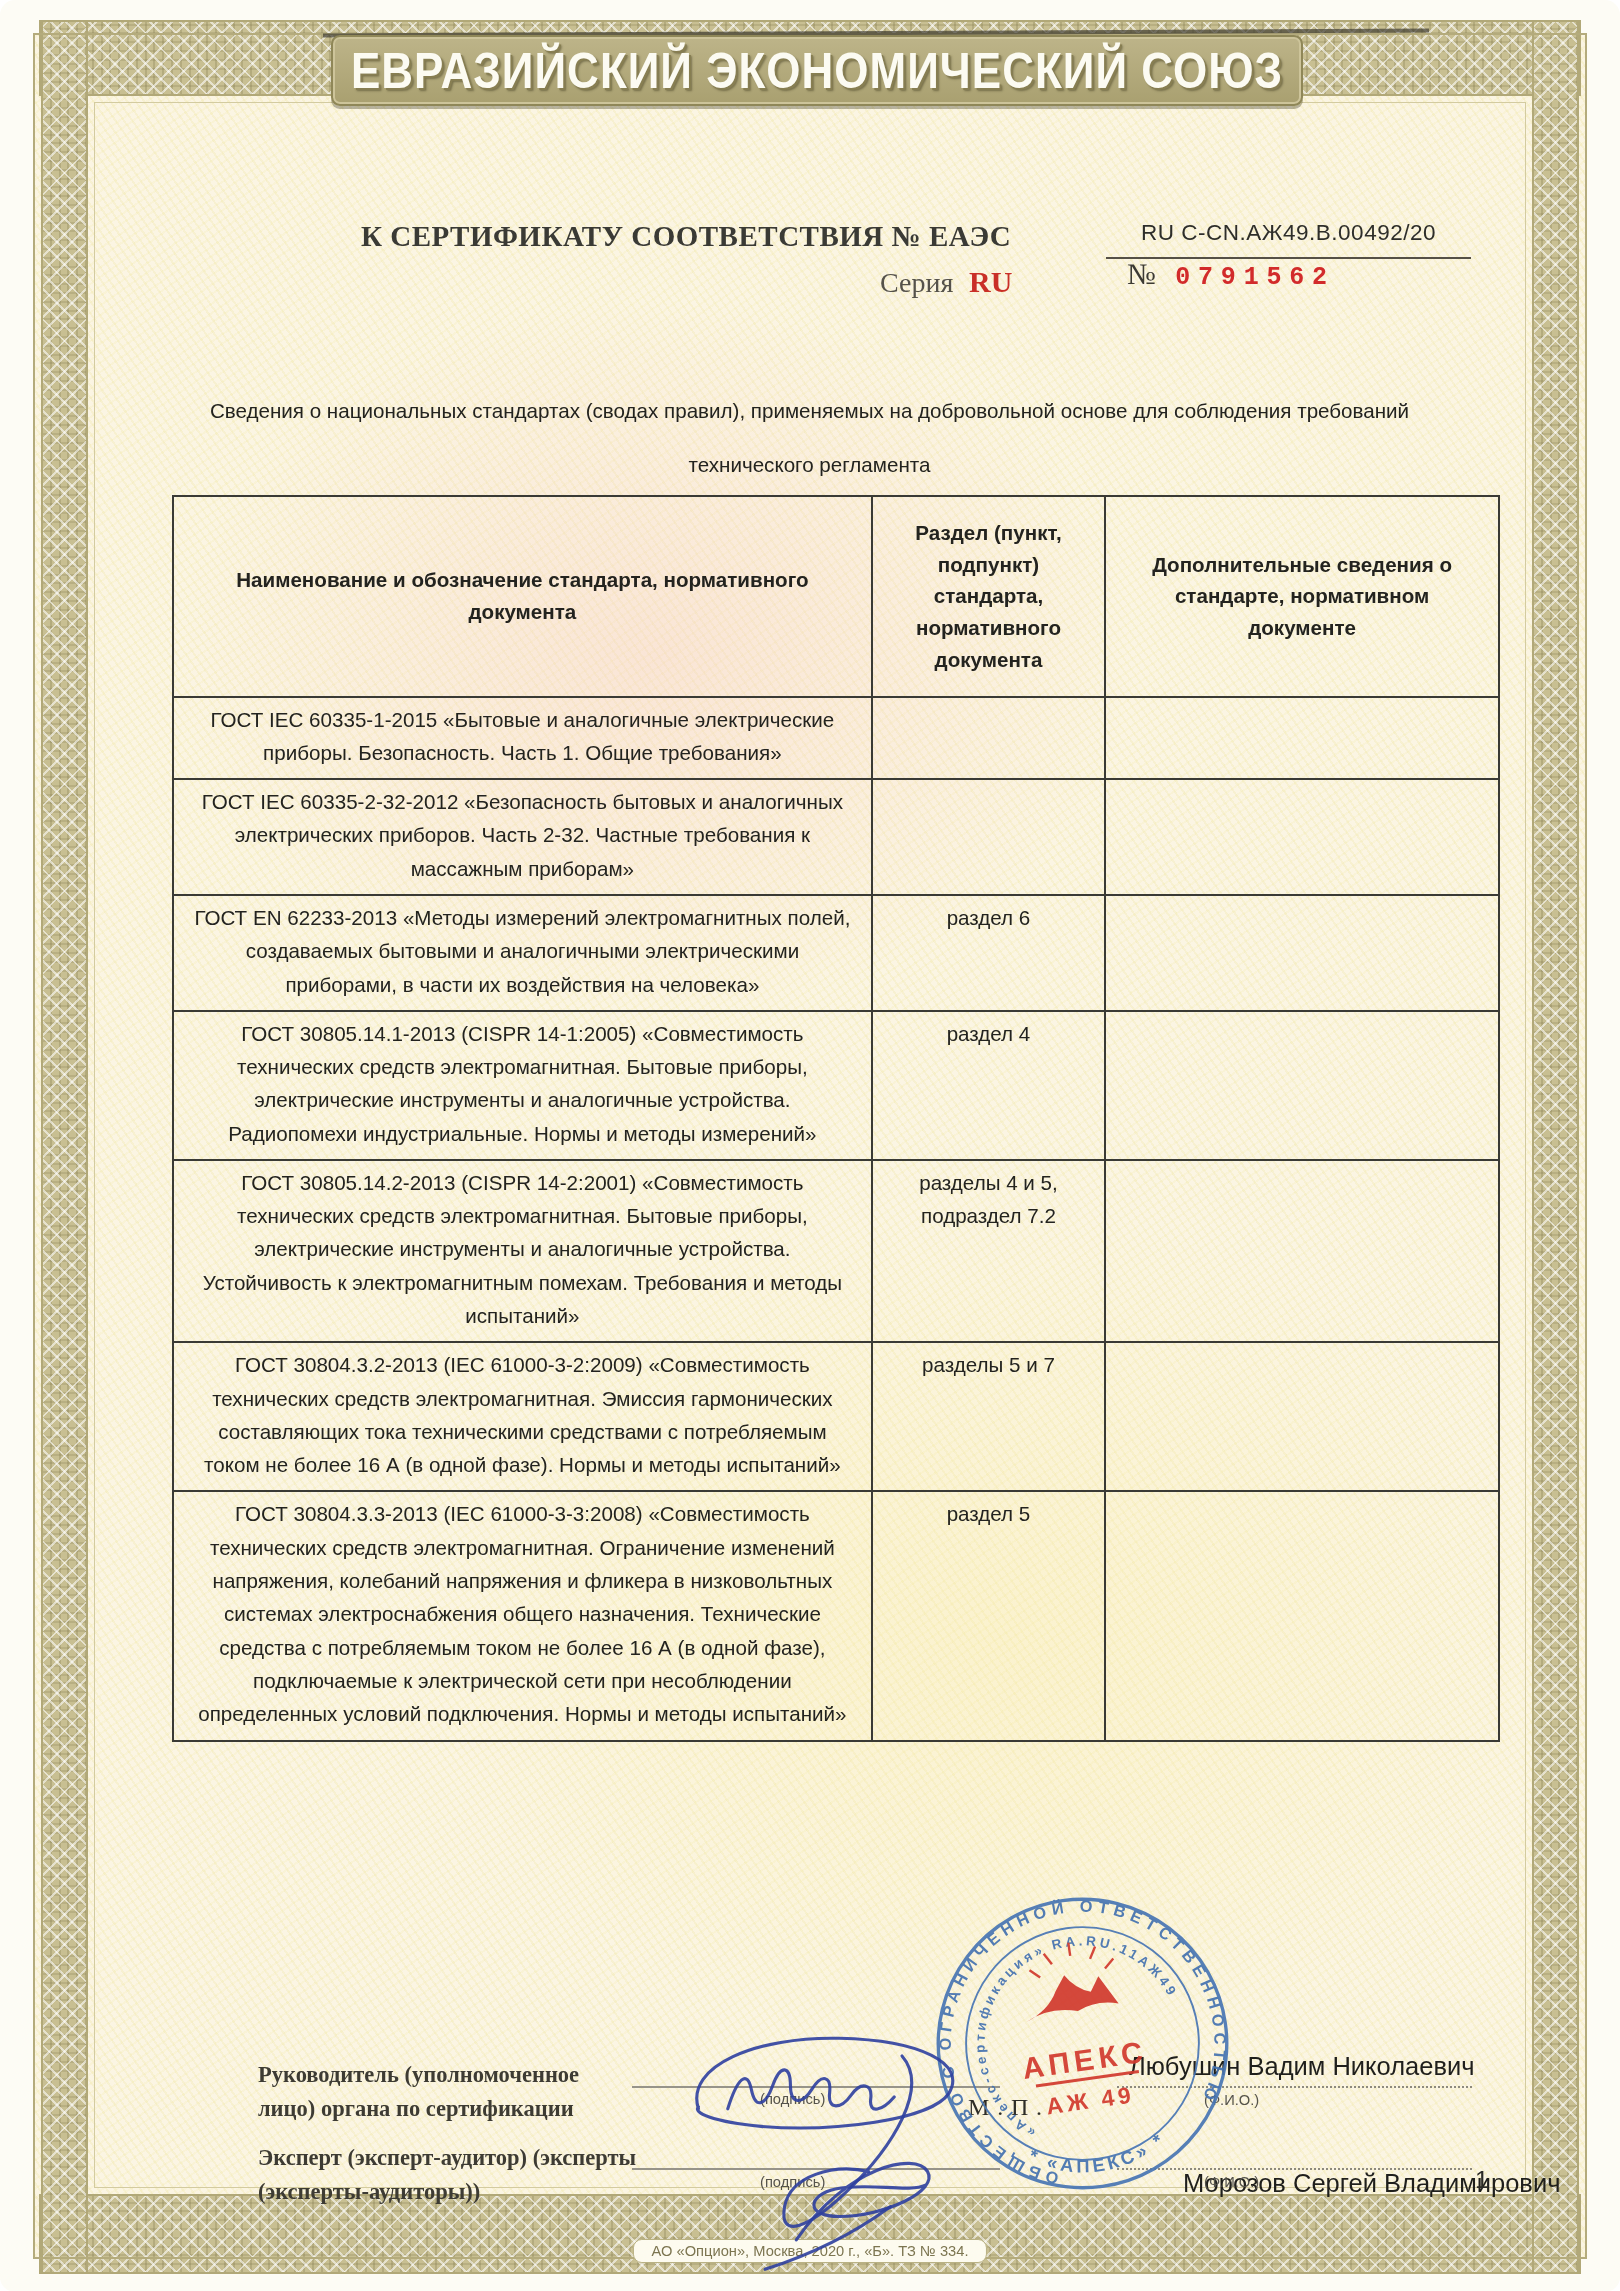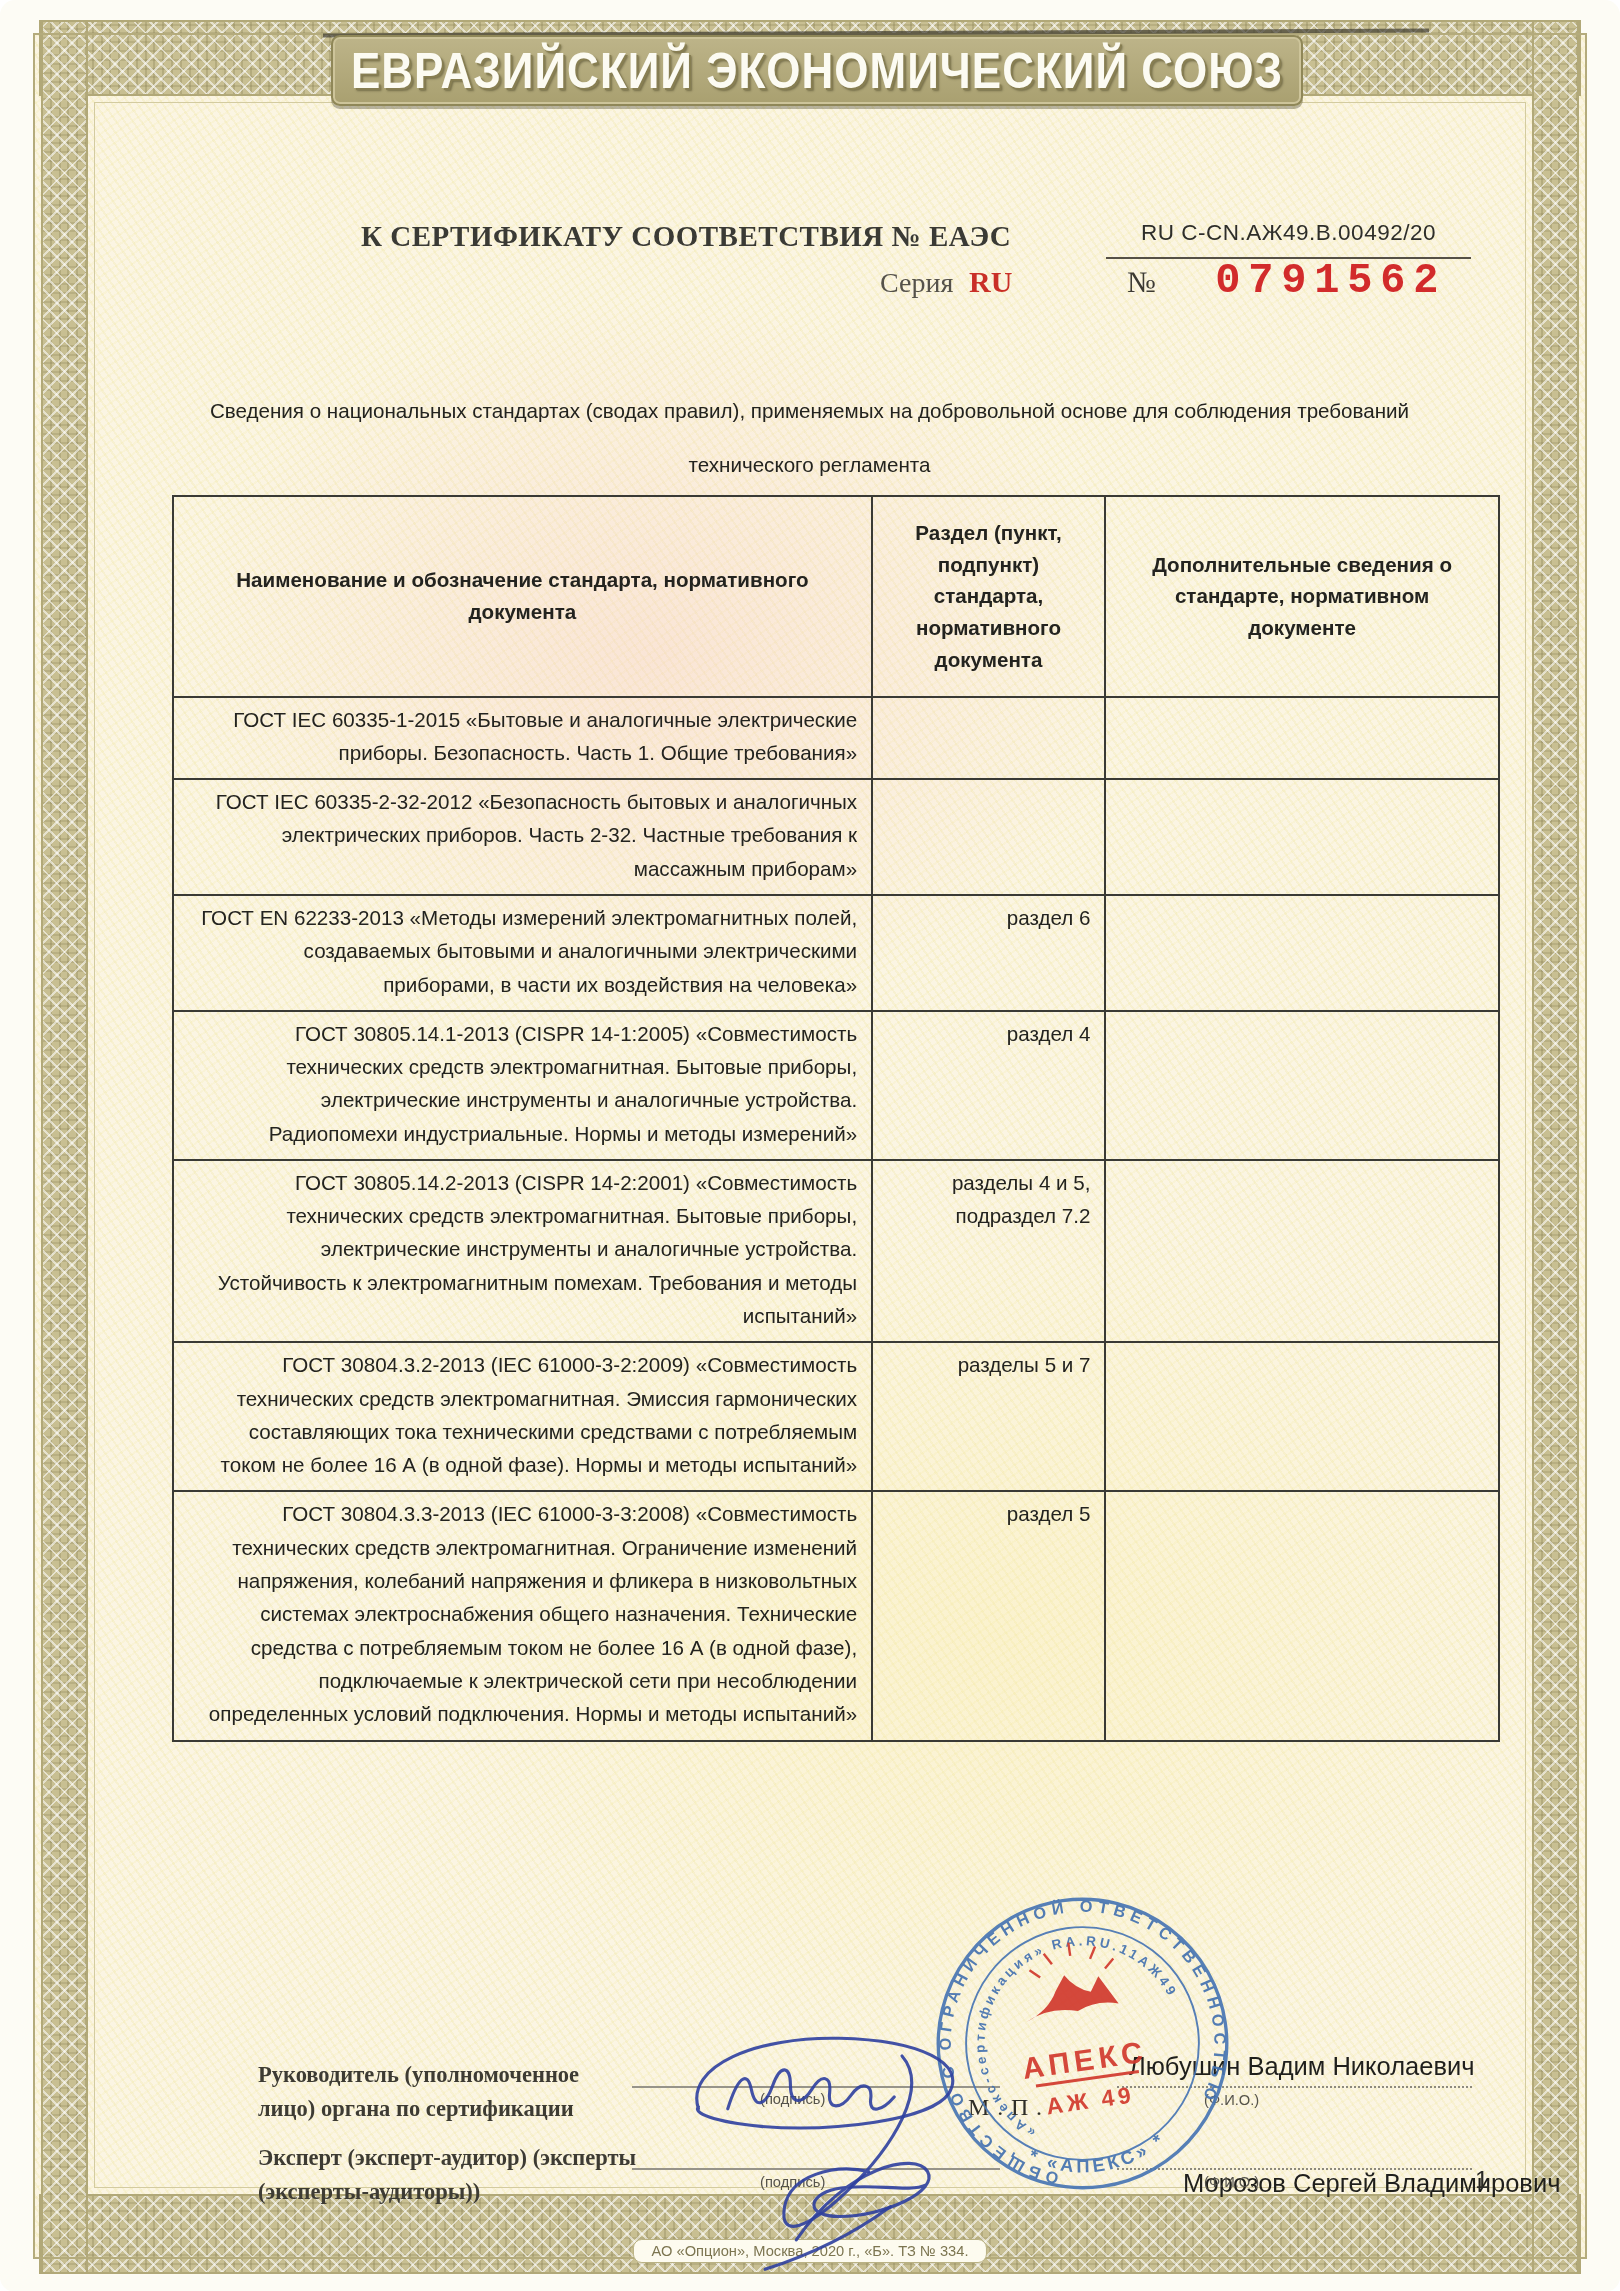--- a/index.html
+++ b/index.html
@@ -39,31 +39,31 @@
     font-family:"Liberation Serif",serif;font-weight:700;font-size:45px;letter-spacing:2.9px;color:#3b3b36;}
   .doc-subtitle{position:absolute;left:147px;top:220px;width:1078px;text-align:center;z-index:8;
     font-family:"Liberation Serif",serif;font-weight:700;font-size:29px;letter-spacing:0.5px;color:#3a3a35;}
   .cert-number{position:absolute;left:1106px;top:220px;width:365px;text-align:center;z-index:8;
     font-size:22.5px;letter-spacing:0.5px;color:#2e2e2a;border-bottom:2px solid #555046;padding-bottom:11px;}
   .series{position:absolute;left:880px;top:265px;display:flex;gap:15.7px;align-items:baseline;z-index:8;}
   .series-label{font-family:"Liberation Serif",serif;font-size:28px;color:#55524a;}
   .series-value{font-family:"Liberation Serif",serif;font-weight:700;font-size:30px;color:#c92f27;}
   .blank-number{position:absolute;left:1127px;top:257px;display:flex;gap:19.6px;align-items:baseline;z-index:8;}
   .no-sign{font-family:"Liberation Serif",serif;font-size:30px;color:#3c3a33;}
-  .no-value{font-family:"Liberation Mono",monospace;font-weight:700;font-size:42px;letter-spacing:7.8px;color:#d22b2b;margin-left:40px;}
+  .no-value{font-family:"Liberation Mono",monospace;font-weight:700;font-size:25px;letter-spacing:7.8px;color:#d22b2b;}
   .intro{position:absolute;left:202px;top:384px;width:1215px;text-align:center;z-index:8;
     font-size:20.6px;line-height:2.6;color:#23231f;}
   
   table.standards{position:absolute;left:172px;top:495px;width:1328px;z-index:8;
     border-collapse:collapse;table-layout:fixed;}
   table.standards th, table.standards td{border:2px solid #3a3a35;vertical-align:top;
     font-size:20.6px;color:#23231f;background:transparent;}
   table.standards th{font-weight:700;text-align:center;vertical-align:middle;
     padding:19.6px 13.7px;line-height:1.55;}
-  table.standards td{padding:4.9px 13.7px 8.8px;line-height:1.62;text-align:right;font-weight:400;}
+  table.standards td{padding:4.9px 13.7px 8.8px;line-height:1.62;text-align:center;font-weight:400;}
   col.c1{width:52.7%;}col.c2{width:17.6%;}col.c3{width:29.7%;}
   
   .sig-label{position:absolute;z-index:8;font-family:"Liberation Serif",serif;font-weight:600;
     font-size:22.5px;line-height:1.5;color:#3d3b33;}
   .sig-label-1{left:258px;top:2058px;width:372px;}
   .sig-label-2{left:258px;top:2141px;width:402px;}
   .rule{position:absolute;z-index:8;border-top:2px solid #97948a;}
   .sig-line-1{left:632px;top:2086px;width:368px;}
   .sig-line-2{left:632px;top:2168px;width:368px;}
   .dotted{border-top-style:dotted;border-top-color:#8d8a7e;}

